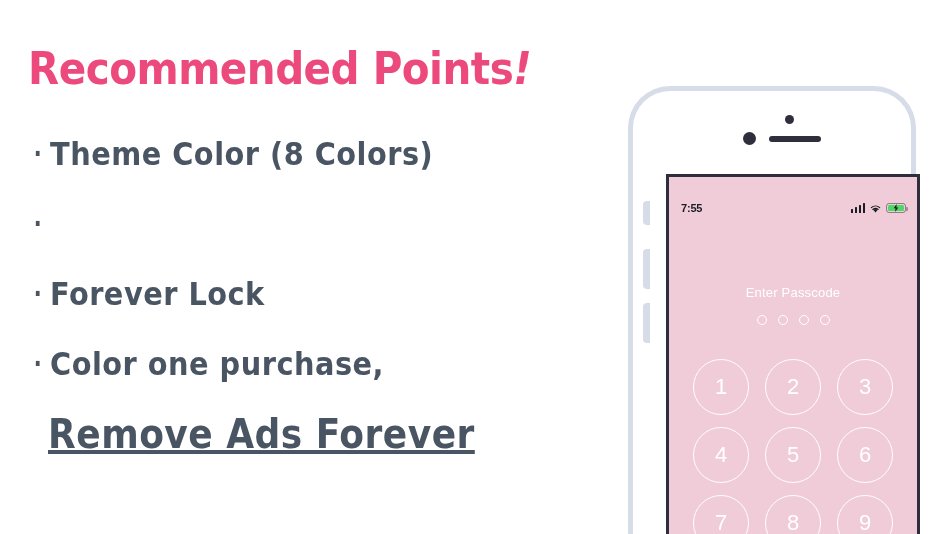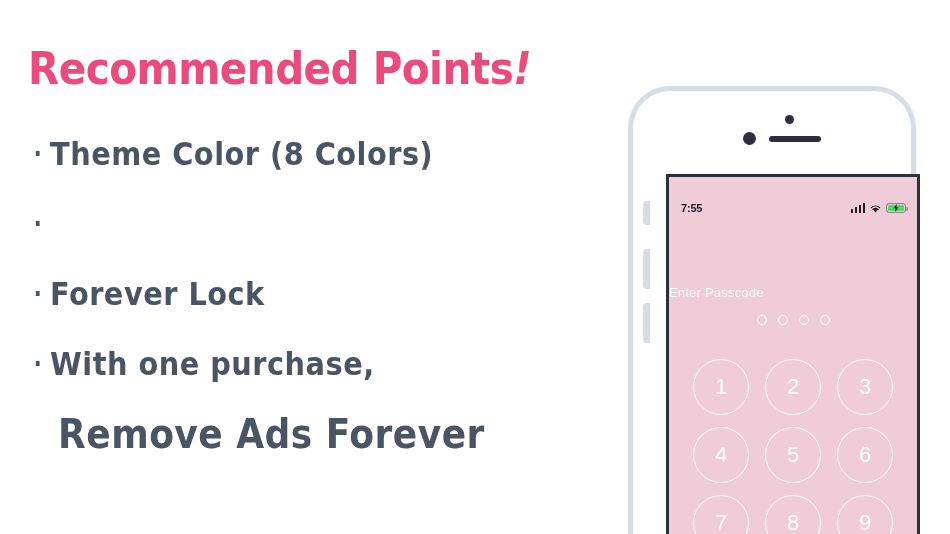--- a/index.html
+++ b/index.html
@@ -73,22 +73,23 @@
     font-stretch: condensed;
   }
 
   .bullet-cont {
     font-size: 40px;
     font-weight: 700;
     color: #4A5563;
     line-height: 68px;
     letter-spacing: 0.5px;
     white-space: nowrap;
-    margin-left: 30px;
+    margin-left: 20px;
     font-stretch: condensed;
+    text-decoration: underline;
   }
 
   
   .phone-wrap {
     position: absolute;
     left: 612px;
     top: 86px;
     width: 320px;
     height: 520px;
   }
@@ -218,21 +219,21 @@
     left: 50%; top: 50%;
     transform: translate(-50%,-50%);
     width: 7px; height: 8px;
   }
 
   
   .lock-title {
     position: absolute;
     top: 108px;
     left: 0; right: 0;
-    text-align: left;
+    text-align: center;
     color: #ffffff;
     font-family: "Liberation Sans", sans-serif;
     font-size: 13px;
     font-weight: 400;
     letter-spacing: 0.2px;
   }
 
   .pass-dots {
     position: absolute;
     top: 138px;
@@ -294,21 +295,21 @@
         <span class="bullet-dot">·</span>
       </div>
 
       <div class="bullet-row">
         <span class="bullet-dot">·</span>
         <span class="bullet-text">Forever Lock</span>
       </div>
 
       <div class="bullet-row">
         <span class="bullet-dot">·</span>
-        <span class="bullet-text">With one purchase,</span>
+        <span class="bullet-text">Color one purchase,</span>
       </div>
 
       <div class="bullet-cont">Remove Ads Forever</div>
 
     </div>
   </div>
 
   <div class="phone-wrap">
     <div class="phone-body">
 

